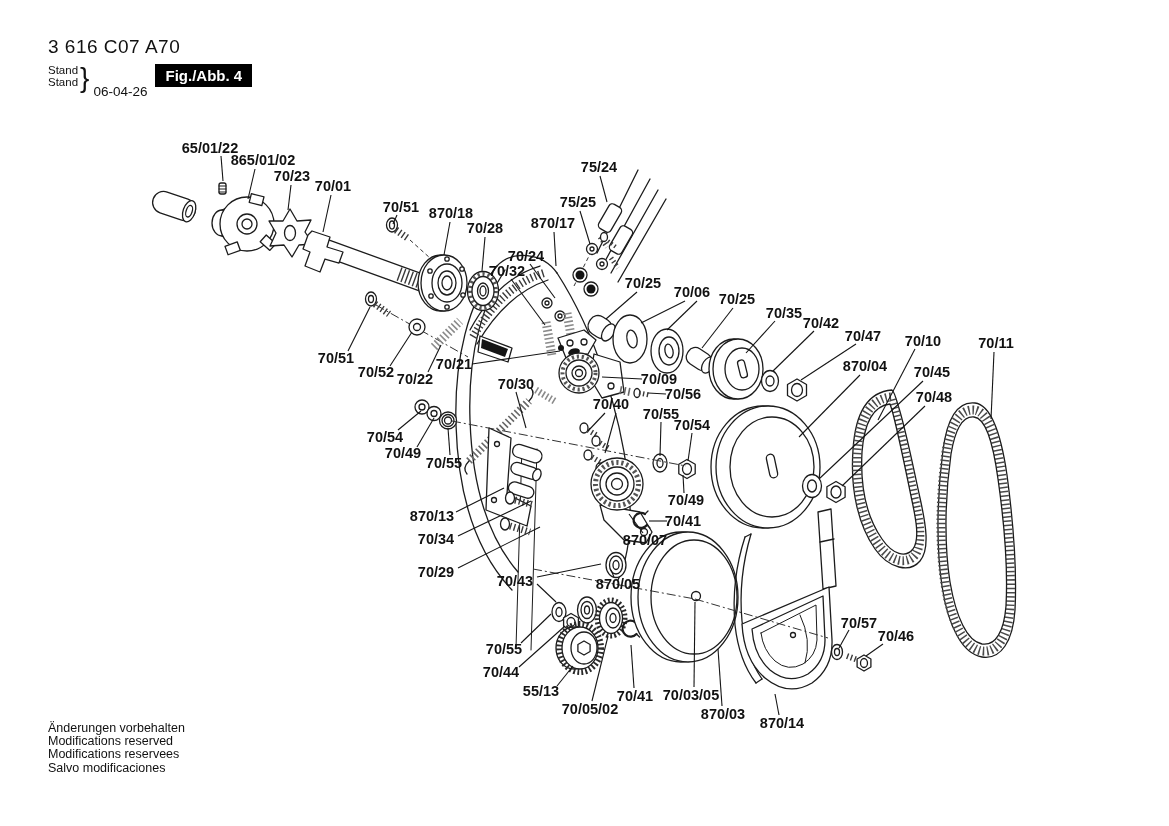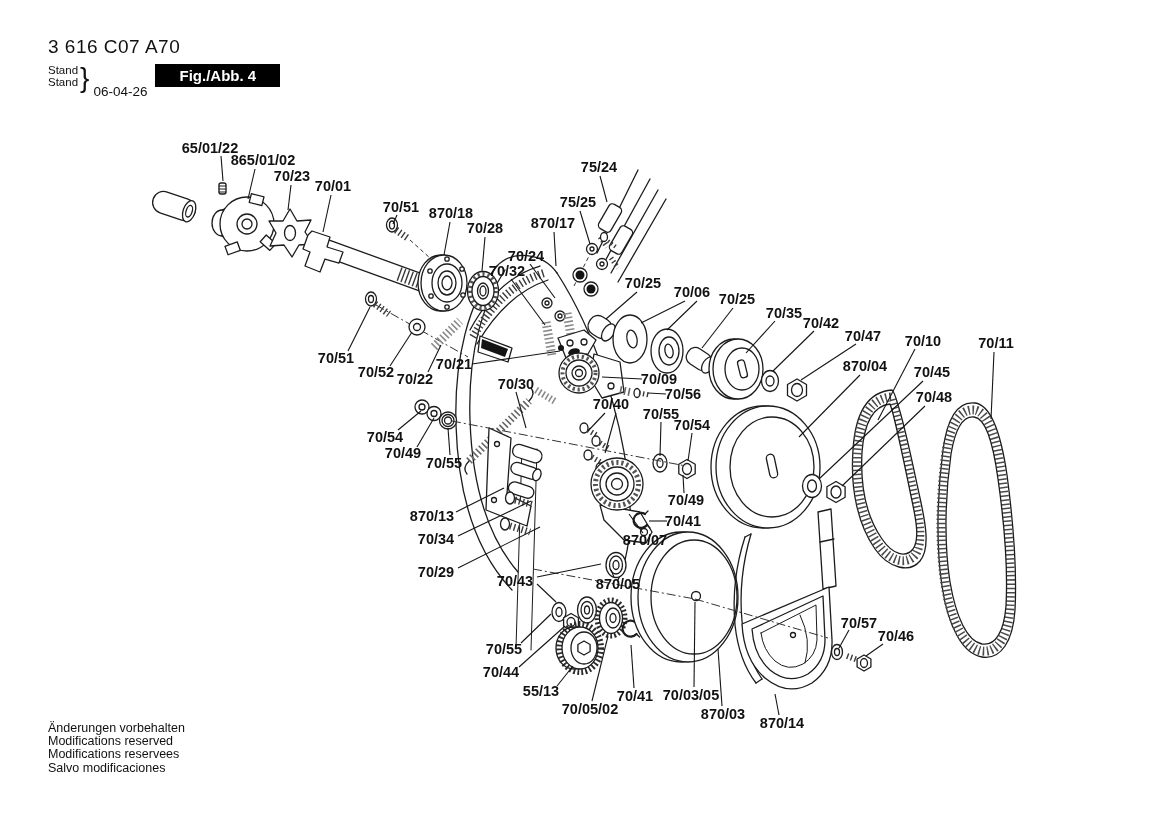--- a/index.html
+++ b/index.html
@@ -4,21 +4,21 @@
 <style>
   html,body{margin:0;padding:0;background:#fff;}
   .page{position:relative;width:1169px;height:826px;background:#fff;overflow:hidden;
         font-family:"Liberation Sans",sans-serif;color:#111;}
   .header{position:absolute;left:48px;top:36px;}
   .doc-number{font-size:19px;letter-spacing:.5px;}
   .issue-row{display:flex;align-items:flex-start;margin-top:6px;}
   .stand-issue{display:flex;flex-direction:column;font-size:11.5px;line-height:1.08;}
   .brace{font-size:28px;font-weight:400;margin:0 4px 0 2px;line-height:1;}
   .date{font-size:13.5px;margin-right:8px;margin-top:20px;}
-  .fig-box{background:#000;color:#fff;font-weight:bold;font-size:15px;padding:3px 24px;}
+  .fig-box{background:#000;color:#fff;font-weight:bold;font-size:15px;padding:3px 10px;}
   .footer{position:absolute;left:48px;top:722px;font-size:12.5px;line-height:13.2px;}
   svg.diagram{position:absolute;left:0;top:0;}
   .ink{stroke:#1c1c1c;fill:none;stroke-width:1.3;stroke-linecap:round;stroke-linejoin:round;}
   .inkw{stroke:#1c1c1c;fill:#fff;stroke-width:1.3;stroke-linecap:round;stroke-linejoin:round;}
   .fillk{fill:#141414;stroke:none;}
   .hatch{stroke:#3a3a3a;fill:none;stroke-dasharray:1.4 2.6;}
   .ballring{stroke:#555;fill:none;stroke-dasharray:2.2 2.8;}
   .teeth{stroke:#2a2a2a;fill:none;stroke-dasharray:1.8 2.2;}
   .beltteeth{stroke:#4a4a4a;fill:none;stroke-dasharray:1.5 2.7;}
   .spring{stroke:#8a8a8a;fill:none;stroke-dasharray:1.6 2.4;}

